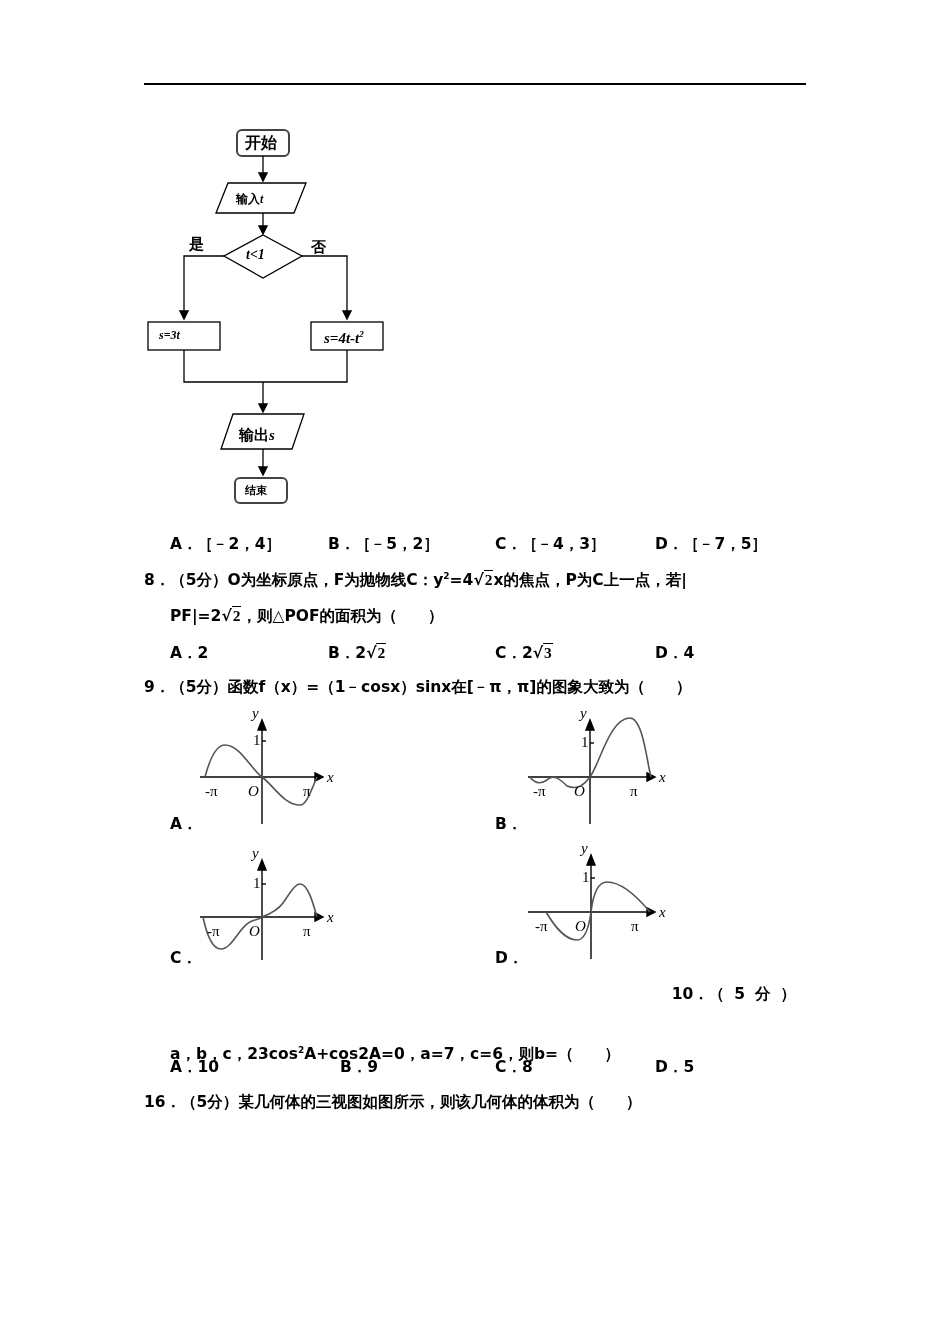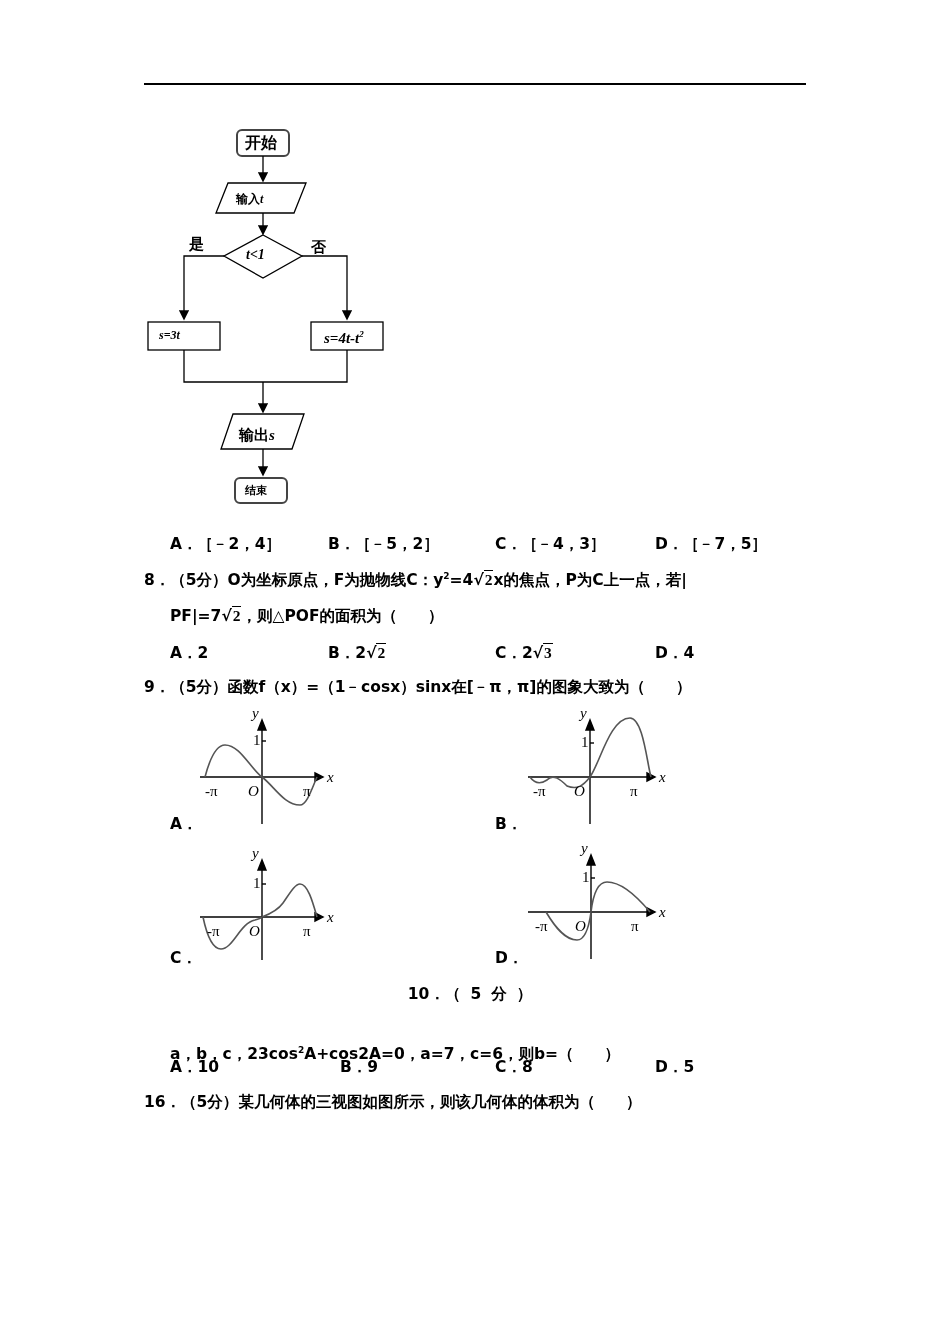--- a/index.html
+++ b/index.html
@@ -56,21 +56,21 @@
 <div class="abs serif-i" style="left:324px;top:328px;font-size:15px"><span>s=4t-t</span><sup>2</sup></div>
 <div class="abs" style="left:239px;top:425px;font-size:15px"><span>输出</span><span class="serif-i">s</span></div>
 <div class="abs" style="left:245px;top:481px;font-size:11px">结束</div>
 
 <div class="abs" style="left:170px;top:534px"><span>A．</span><span>［﹣2，4］</span></div>
 <div class="abs" style="left:328px;top:534px"><span>B．</span><span>［﹣5，2］</span></div>
 <div class="abs" style="left:495px;top:534px"><span>C．</span><span>［﹣4，3］</span></div>
 <div class="abs" style="left:655px;top:534px"><span>D．</span><span>［﹣7，5］</span></div>
 
 <div class="abs" style="left:144px;top:570px"><span>8．</span><span>（5分）</span><span>O为坐标原点，F为抛物线C：y</span><sup>2</sup><span>=4</span><span class="sqrt">√<span class="rad">2</span></span><span>x的焦点，P为C上一点，若|</span></div>
-<div class="abs" style="left:170px;top:606px"><span>PF|=7</span><span class="sqrt">√<span class="rad">2</span></span><span>，则△POF的面积为（　　）</span></div>
+<div class="abs" style="left:170px;top:606px"><span>PF|=2</span><span class="sqrt">√<span class="rad">2</span></span><span>，则△POF的面积为（　　）</span></div>
 <div class="abs" style="left:170px;top:643px"><span>A．</span><span>2</span></div>
 <div class="abs" style="left:328px;top:643px"><span>B．</span><span>2</span><span class="sqrt">√<span class="rad">2</span></span></div>
 <div class="abs" style="left:495px;top:643px"><span>C．</span><span>2</span><span class="sqrt">√<span class="rad">3</span></span></div>
 <div class="abs" style="left:655px;top:643px"><span>D．</span><span>4</span></div>
 
 <div class="abs" style="left:144px;top:677px"><span>9．</span><span>（5分）</span><span>函数f（x）=（1﹣cosx）sinx在[﹣π，π]的图象大致为（　　）</span></div>
 
 <svg style="position:absolute;left:195px;top:708px" width="160" height="120" viewBox="0 0 160 120">
   <g stroke="#000" stroke-width="1.4" fill="none">
     <line x1="5" y1="69" x2="120" y2="69"></line>
@@ -136,21 +136,21 @@
   <path d="M21,67 C30,82 40,95 52,95 C60,95 64,82 66,67 C68,50 72,37 82,37 C98,37 115,55 125,67" stroke="#555" stroke-width="1.6" fill="none"></path>
   <text x="56" y="8" font-style="italic" font-size="15">y</text>
   <text x="134" y="72" font-style="italic" font-size="15">x</text>
   <text x="57" y="37" font-size="15">1</text>
   <text x="10" y="86" font-size="15">-π</text>
   <text x="50" y="86" font-style="italic" font-size="15">O</text>
   <text x="106" y="86" font-size="15">π</text>
 </svg>
 <div class="abs" style="left:495px;top:948px">D．</div>
 
-<div class="abs" style="left:144px;top:984px;width:662px;display:flex;justify-content:center">
+<div class="abs" style="left:144px;top:984px;width:662px;display:flex;justify-content:flex-end">
   <span>10．</span>
   <span style="letter-spacing:10px">（5分）</span>
 </div>
 <div class="abs" style="left:170px;top:1044px"><span>a，b，c，23cos</span><sup>2</sup><span>A+cos2A=0，a=7，c=6，则b=（　　）</span></div>
 <div class="abs" style="left:170px;top:1057px"><span>A．</span><span>10</span></div>
 <div class="abs" style="left:340px;top:1057px"><span>B．</span><span>9</span></div>
 <div class="abs" style="left:495px;top:1057px"><span>C．</span><span>8</span></div>
 <div class="abs" style="left:655px;top:1057px"><span>D．</span><span>5</span></div>
 
 <div class="abs" style="left:144px;top:1092px"><span>16．</span><span>（5分）</span><span>某几何体的三视图如图所示，则该几何体的体积为（　　）</span></div>

